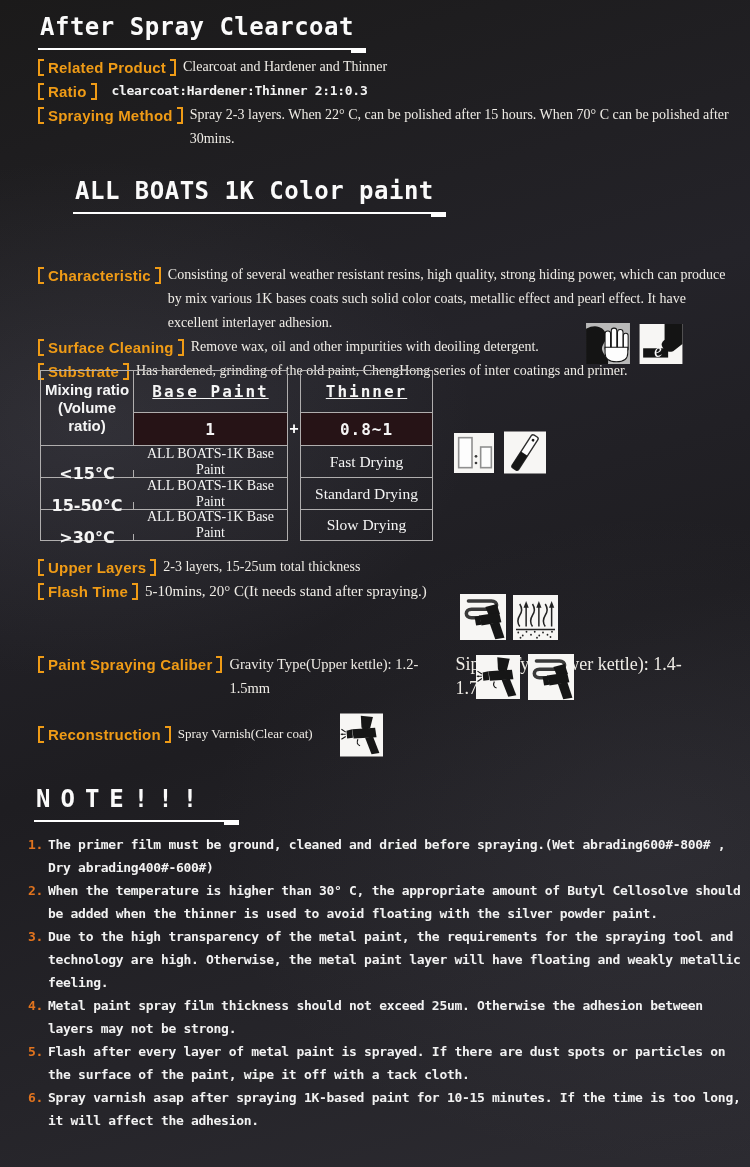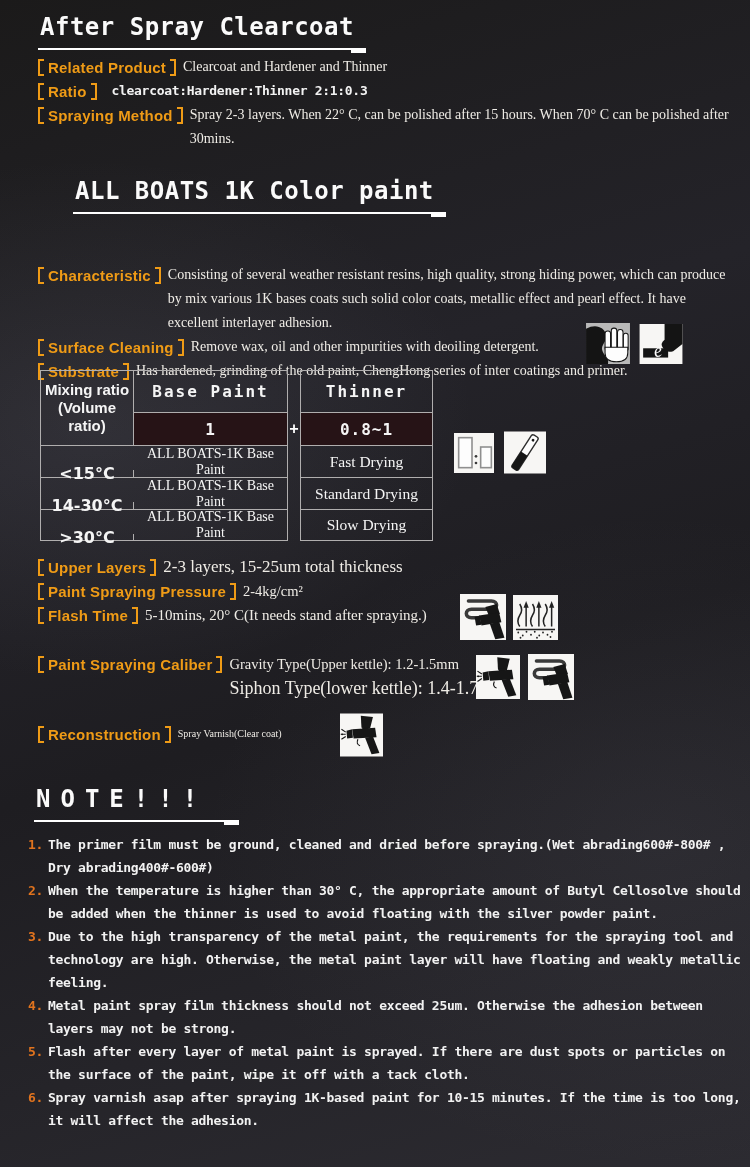--- a/index.html
+++ b/index.html
@@ -33,35 +33,35 @@
   
   .tblwrap{position:absolute;left:40px;top:370px;display:flex;}
   .grid{display:grid;border-top:1px solid #b0aeae;border-left:1px solid #b0aeae;}
   .grid-l{grid-template-columns:93px 154px;grid-template-rows:42px 33px 32px 32px 31px;}
   .grid-r{grid-template-columns:132px;grid-template-rows:42px 33px 32px 32px 31px;}
   .cell{
     border-right:1px solid #b0aeae;border-bottom:1px solid #b0aeae;
     display:flex;align-items:center;justify-content:center;text-align:center;color:#f5f5f5;
   }
   .c-mix{grid-row:1/3;grid-column:1;font:700 15px/18px "Liberation Sans",sans-serif;flex-direction:column;}
-  .c-head{font:700 16px "DejaVu Sans Mono",monospace;letter-spacing:2px;}
+  .c-head{font:700 16px "DejaVu Sans Mono",monospace;letter-spacing:2px;text-decoration:underline;}
   .c-ratio{background:#261316;font:700 16px "DejaVu Sans Mono",monospace;letter-spacing:1px;}
   .c-temp{font:700 16px "DejaVu Sans",sans-serif;margin-top:24px;}
   .c-serif{font:14px "Liberation Serif",serif;}
   .c-serif-lg{font:15.5px "Liberation Serif",serif;}
   .gapcol{width:12px;position:relative;}
   .plus{position:absolute;left:0;top:42px;width:12px;height:33px;display:flex;align-items:center;justify-content:center;
         color:#fff;font:700 15px "DejaVu Sans Mono",monospace;}
   
   .note-item{display:flex;color:#f2f2f2;font:700 13px/23px "DejaVu Sans Mono",monospace;letter-spacing:-0.3px;}
   .note-num{flex:0 0 20px;color:#e0731e;}
   .note-txt{flex:1;}
   .icon{position:absolute;}
   .icon svg{display:block;}
-  .cal-lines{display:flex;flex-direction:column;justify-content:flex-end;}
+  .cal-lines{display:flex;flex-direction:row;justify-content:flex-end;}
 </style>
 </head>
 <body>
 
 <div class="page">
 
   <div class="block" style="left:38px;top:14px;">
     <div class="uh">After Spray Clearcoat</div>
   </div>
   <div class="block" style="left:38px;top:55px;width:700px;">
@@ -122,21 +122,21 @@
   <div class="tblwrap">
     <div class="grid grid-l">
       <div class="cell c-mix">
         <span>Mixing ratio</span>
         <span>(Volume ratio)</span>
       </div>
       <div class="cell c-head" style="grid-row:1;grid-column:2;">Base Paint</div>
       <div class="cell c-ratio" style="grid-row:2;grid-column:2;">1</div>
       <div class="cell c-temp" style="grid-row:3;grid-column:1;">&lt;15°C</div>
       <div class="cell c-serif" style="grid-row:3;grid-column:2;">ALL BOATS-1K Base Paint</div>
-      <div class="cell c-temp" style="grid-row:4;grid-column:1;">14-30°C</div>
+      <div class="cell c-temp" style="grid-row:4;grid-column:1;">15-50°C</div>
       <div class="cell c-serif" style="grid-row:4;grid-column:2;">ALL BOATS-1K Base Paint</div>
       <div class="cell c-temp" style="grid-row:5;grid-column:1;">&gt;30°C</div>
       <div class="cell c-serif" style="grid-row:5;grid-column:2;">ALL BOATS-1K Base Paint</div>
     </div>
     <div class="gapcol">
       <div class="plus">+</div>
     </div>
     <div class="grid grid-r">
       <div class="cell c-head">Thinner</div>
       <div class="cell c-ratio">0.8~1</div>
@@ -162,25 +162,21 @@
         <rect x="24.5" y="2" width="11" height="56" rx="3" fill="#fdfdfd" stroke="#2d2d2d" stroke-width="2"></rect>
         <path d="M24.5,32 h11 v23 a3,3 0 0 1 -3,3 h-5 a3,3 0 0 1 -3,-3 z" fill="#161616"></path>
         <circle cx="30" cy="9" r="2" fill="#161616"></circle>
       </g>
     </svg>
   </div>
 
   <div class="block" style="left:38px;top:555px;width:690px;">
     <div class="spec">
       <span class="lbl">Upper Layers</span>
-      <span class="txt" style="font-size:17px">2-3 layers, 15-25um total thickness</span>
-    </div>
-    <div class="spec">
-      <span class="lbl">Paint Spraying Pressure</span>
-      <span class="txt" style="font-size:14.5px">2-4kg/cm²</span>
+      <span class="txt" style="font-size:14px">2-3 layers, 15-25um total thickness</span>
     </div>
     <div class="spec">
       <span class="lbl">Flash Time</span>
       <span class="txt" style="font-size:15px">5-10mins, 20° C(It needs stand after spraying.)</span>
     </div>
   </div>
 
   <div class="icon" style="left:460px;top:594px;">
     <svg width="46" height="46" viewBox="0 0 60 60">
       <rect width="60" height="60" fill="#f7f6f4"></rect>
@@ -257,21 +253,21 @@
         <polygon points="33,17 48,13 52,26 38,29"></polygon>
         <polygon points="25,28 51,24 54,37 28,41"></polygon>
         <polygon points="19,30 26,28 28,40 21,41"></polygon>
         <polygon points="39,39 51,36 58,57 46,59"></polygon>
       </g>
     </svg>
   </div>
 
   <div class="block spec" style="left:38px;top:722px;">
     <span class="lbl">Reconstruction</span>
-    <span class="txt" style="font-size:10px">Spray Varnish(Clear coat)</span>
+    <span class="txt" style="font-size:13px">Spray Varnish(Clear coat)</span>
   </div>
   <div class="icon" style="left:340px;top:712px;">
     <svg width="43" height="46" viewBox="0 0 60 60">
       <rect width="60" height="60" fill="#f7f6f4"></rect>
       <g fill="#161616">
         <polygon points="29,3 46,5 42,21 30,20"></polygon>
         <rect x="31" y="19" width="9" height="4"></rect>
         <polygon points="17,22 49,20 51,33 19,35"></polygon>
         <polygon points="9,24 17,22 18,34 10,35"></polygon>
         <polygon points="35,34 46,32 55,55 44,57"></polygon>

